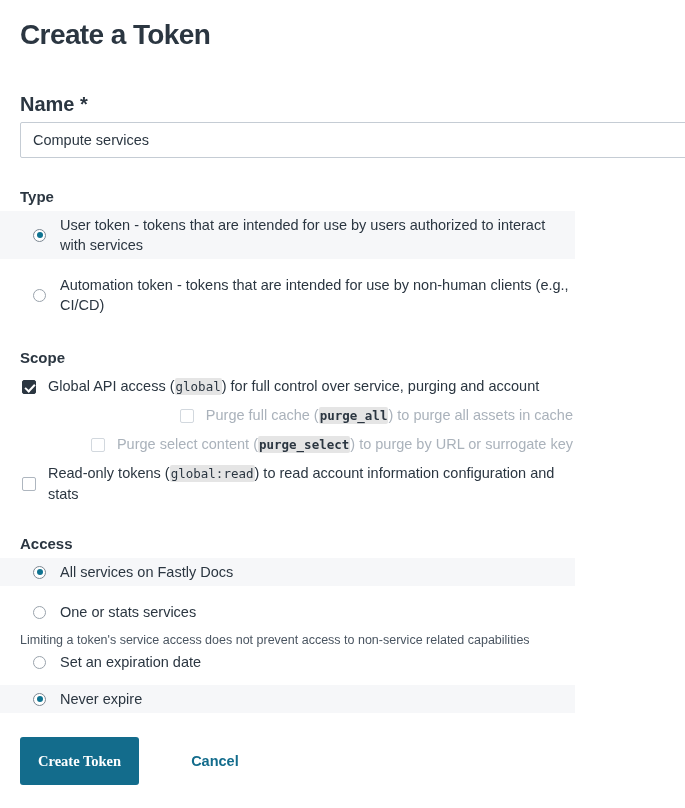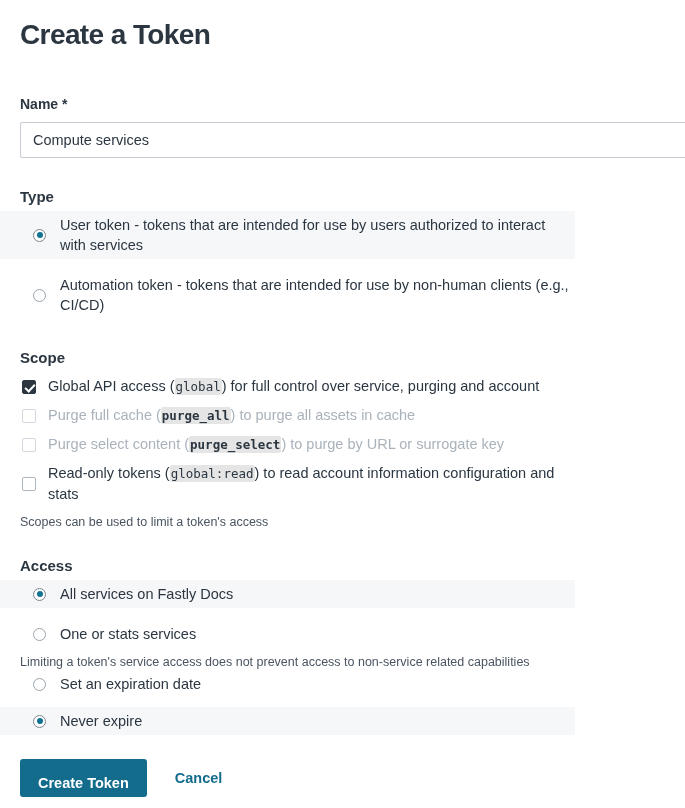--- a/index.html
+++ b/index.html
@@ -18,21 +18,21 @@
     font-size: 28px;
     font-weight: bold;
     letter-spacing: -0.6px;
     color: #2b3641;
     margin: 18px 0 0 20px;
     line-height: 34px;
   }
 
   
   .field-label {
-    font-size: 14px;
+    font-size: 20px;
     font-weight: bold;
     color: #2b3641;
     margin: 43px 0 9px 20px;
     line-height: 18px;
   }
   .name-input {
     display: block;
     margin-left: 20px;
     width: 700px;           
     height: 36px;
@@ -67,21 +67,21 @@
     width: 575px;
     min-height: 28px;
     padding: 4px 2px 4px 0;
     font-size: 14.5px;
     line-height: 20px;
     color: #2b3641;
   }
   .opt-row.selected { background: #f6f7f9; }
   .opt-row.indent   { padding-left: 33px; }
   .opt-row.flush    { padding-left: 22px; }
-  .opt-row.disabled { color: #aab2bb; }
+  .opt-row.disabled { color: #aab2bb; justify-content: flex-end; }
 
   .row-gap-sm { height: 9px; }
   .row-gap-md { height: 12px; }
 
   
   .radio {
     flex: 0 0 auto;
     width: 13px; height: 13px;
     border-radius: 50%;
     border: 1px solid #9aa3ac;
@@ -149,35 +149,35 @@
   .btn-bar {
     display: flex;
     align-items: center;
     margin: 24px 0 0 20px;
   }
   .btn-primary {
     background: #136c8c;
     color: #ffffff;
     border: none;
     border-radius: 3px;
-    font-family: Liberation Sans, sans-serif;
+    font-family: Liberation Serif, serif;
     font-size: 14.5px;
     font-weight: bold;
     padding: 16px 18px;
-    height: 38px;
+    height: 48px;
     cursor: pointer;
   }
   .btn-link {
     background: transparent;
     border: none;
     color: #136c8c;
     font-family: "Liberation Sans", sans-serif;
     font-size: 14.5px;
     font-weight: bold;
-    margin-left: 28px;
+    margin-left: 52px;
     cursor: pointer;
     padding: 0;
   }
 </style>
 </head>
 <body>
 
 <div class="page">
 
   <h1 class="title">Create a Token</h1>
@@ -212,21 +212,20 @@
   <div class="opt-row flush disabled">
     <span class="checkbox dim"></span>
     <span><span>Purge select content (</span><code class="tok">purge_select</code><span>) to purge by URL or surrogate key</span></span>
   </div>
 
   <div class="opt-row flush">
     <span class="checkbox"></span>
     <span><span>Read-only tokens (</span><code class="tok">global:read</code><span>) to read account information configuration and stats</span></span>
   </div>
 
-  <div class="helper">Scopes can be used to limit a token's access</div>
 
   <div class="section-heading sec-access">Access</div>
 
   <div class="opt-row indent selected">
     <span class="radio checked"></span>
     <span><span>All services on </span><strong class="em">Fastly Docs</strong></span>
   </div>
   <div class="row-gap-md"></div>
   <div class="opt-row indent">
     <span class="radio"></span>

